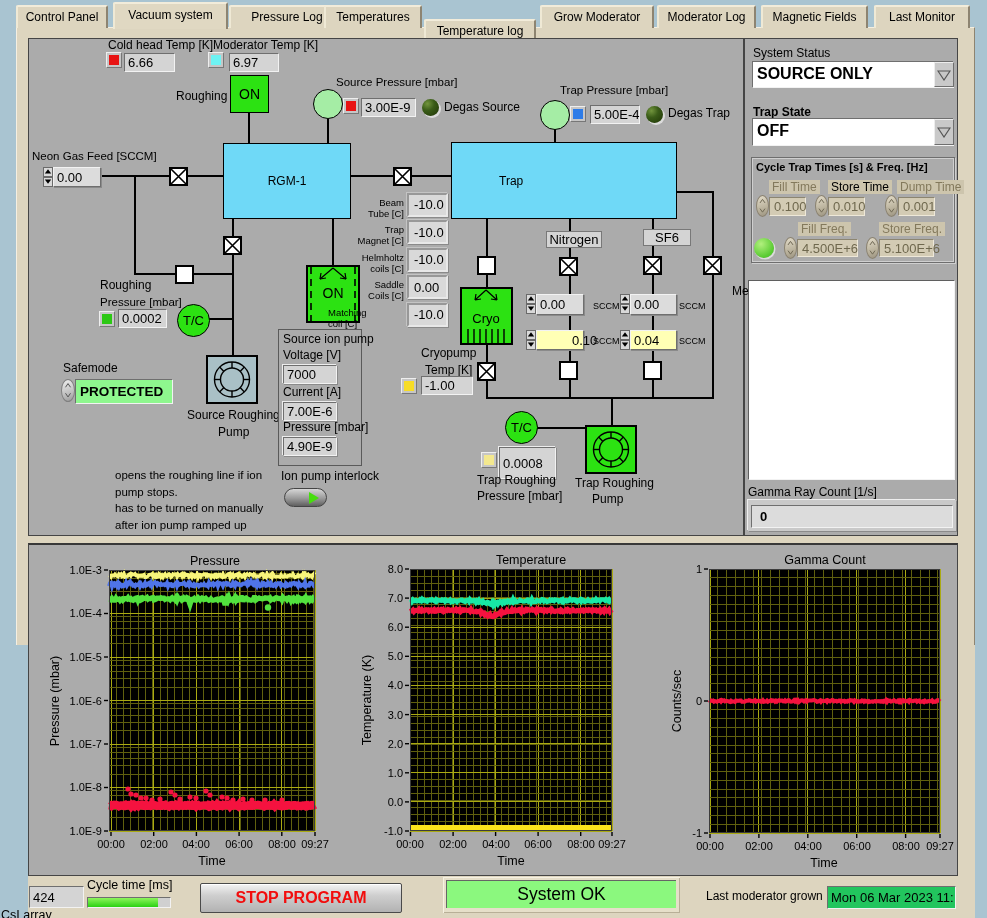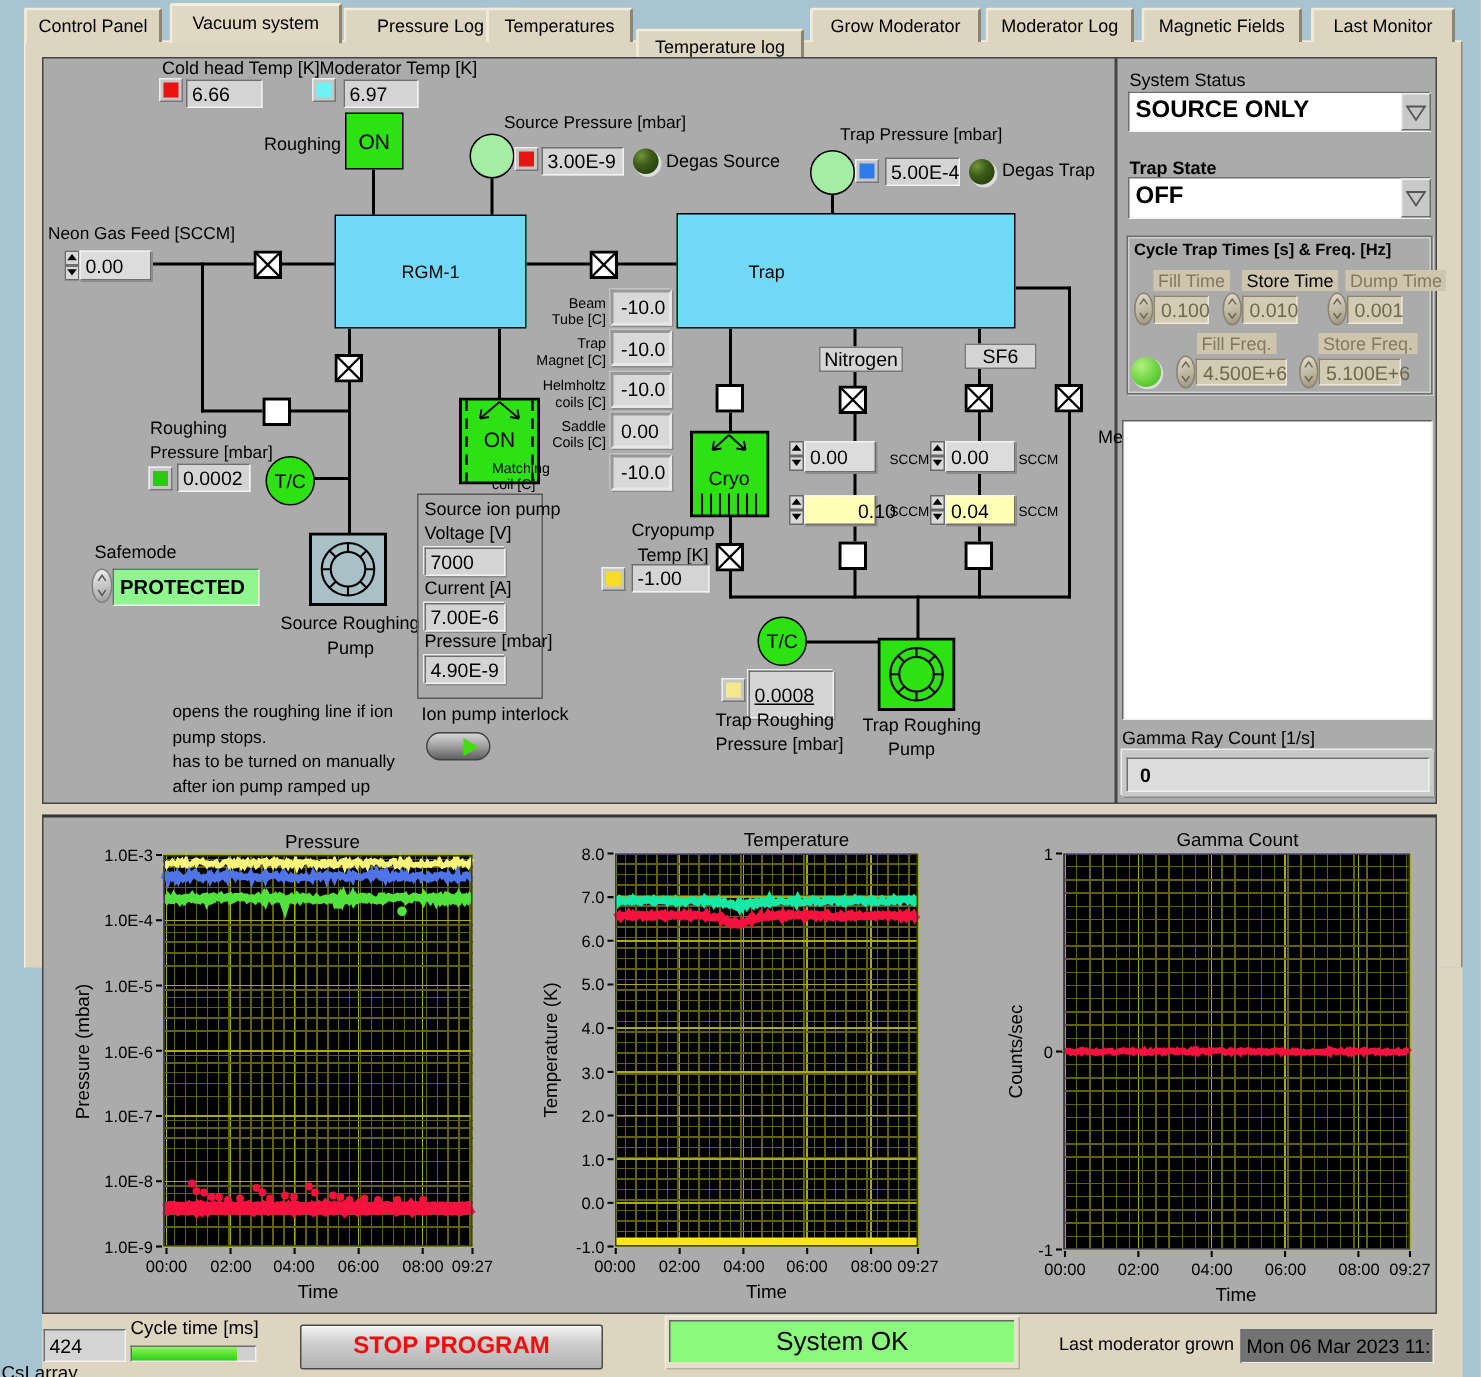--- a/index.html
+++ b/index.html
@@ -253,21 +253,21 @@
       <line x1="26.0" y1="13.0" x2="26.0" y2="7.0"></line>
       <line x1="34.1" y1="16.4" x2="38.4" y2="12.1"></line>
     </g>
   </svg>
 <div class="l" style="left:575px;top:477px;">Trap Roughing</div>
 <div class="l" style="left:592px;top:493px;">Pump</div>
 <div class="a" style="left:505px;top:411px;width:33px;height:33px;border-radius:50%;background:#2ce212;border:1.5px solid #000;color:#000;font:13px 'Liberation Sans',sans-serif;display:flex;align-items:center;justify-content:center;">T/C</div>
 <div class="ind" style="left:481px;top:452px;">
     <div style="background:#f3e88e;"></div>
   </div>
-<div class="fld" style="left:499px;top:447px;width:57px;height:32px;box-shadow:-1px -1px 0 #ededed,1px 1px 0 #8a8a8a;text-decoration:underline;">0.0008</div>
+<div class="fld" style="left:499px;top:447px;width:57px;height:32px;box-shadow:-1px -1px 0 #ededed,1px 1px 0 #8a8a8a;">0.0008</div>
 <div class="l" style="left:477px;top:474px;">Trap Roughing</div>
 <div class="l" style="left:477px;top:490px;">Pressure [mbar]</div>
 <div class="l" style="left:753px;top:47px;">System Status</div>
 <div class="a" style="left:752px;top:61px;width:202px;height:27px;background:#fff;border:1px solid;border-color:#6f6f6f #f2f2f2 #f2f2f2 #6f6f6f;"></div>
 <div class="l" style="left:757px;top:68px;font-weight:bold;font-size:16px;">SOURCE ONLY</div>
 <div class="a" style="left:934px;top:62px;width:20px;height:25px;background:#c9c9c9;border:1.5px solid;border-color:#ededed #6f6f6f #6f6f6f #ededed;"></div>
 <svg class="a" style="left:937px;top:70px" width="14" height="11">
     <polygon points="1,1 13,1 7,10" fill="#c6c6c6" stroke="#555" stroke-width="1.2"></polygon>
   </svg>
 <div class="l" style="left:753px;top:106px;font-weight:bold;">Trap State</div>
@@ -316,21 +316,21 @@
 <div class="a" style="left:748px;top:500px;width:208px;height:31px;background:#c9c9c9;box-shadow:-1px -1px 0 #eee,1px 1px 0 #8a8a8a;"></div>
 <div class="a" style="left:751px;top:505px;width:202px;height:23px;background:#dcdcdc;border:1px solid;border-color:#6f6f6f #f2f2f2 #f2f2f2 #6f6f6f;font:bold 13px 'Liberation Sans',sans-serif;display:flex;align-items:center;padding-left:8px;">0</div>
 <div class="fld" style="left:29px;top:886px;width:55px;height:22px;">424</div>
 <div class="l" style="left:87px;top:879px;font-size:12.5px;">Cycle time [ms]</div>
 <div class="a" style="left:87px;top:897px;width:84px;height:11px;background:#d0d0d0;border:1px solid;border-color:#6f6f6f #f2f2f2 #f2f2f2 #6f6f6f;"></div>
 <div class="a" style="left:88px;top:898px;width:70px;height:9px;background:linear-gradient(180deg,#8df55c,#2ad112);"></div>
 <div class="a" style="left:200px;top:883px;width:202px;height:30px;background:linear-gradient(180deg,#f4f4f4,#cfcfcf 40%,#b2b2b2);border:1px solid #4a4a4a;border-radius:2px;box-shadow:inset 0 1px 0 #fff;color:#f20d0d;font:bold 16px 'Liberation Sans',sans-serif;display:flex;align-items:center;justify-content:center;">STOP PROGRAM</div>
 <div class="a" style="left:443px;top:877px;width:237px;height:36px;background:#e6dfc9;box-shadow:inset 1px 1px 0 #f6f1e2,inset -1px -1px 0 #b8af97;"></div>
 <div class="a" style="left:446px;top:880px;width:230px;height:28px;background:#8bf87e;border-top:1px solid #666;border-left:1px solid #666;color:#000;font:17.5px 'Liberation Sans',sans-serif;display:flex;align-items:center;justify-content:center;">System OK</div>
 <div class="l" style="left:706px;top:890px;font-size:12px;">Last moderator grown</div>
-<div class="fld" style="left:827px;top:886px;width:129px;height:23px;background:#737373;font-size:13px;overflow:hidden;">Mon 06 Mar 2023 11:</div>
+<div class="fld" style="left:827px;top:886px;width:129px;height:23px;background:#22c55e;font-size:13px;overflow:hidden;">Mon 06 Mar 2023 11:</div>
 <div class="l" style="left:1px;top:909px;font-size:12.5px;">CsI array</div>
 <svg class="a" style="left:28px;top:543px" width="930" height="333" font-family="Liberation Sans">
     <rect x="81" y="27" width="206" height="261" fill="#000"></rect>
     <g shape-rendering="crispEdges">
       <line x1="88.3" y1="27" x2="88.3" y2="288" stroke="#60600e" stroke-width="1"></line>
       <line x1="95.6" y1="27" x2="95.6" y2="288" stroke="#60600e" stroke-width="1"></line>
       <line x1="102.9" y1="27" x2="102.9" y2="288" stroke="#60600e" stroke-width="1"></line>
       <line x1="110.2" y1="27" x2="110.2" y2="288" stroke="#60600e" stroke-width="1"></line>
       <line x1="117.5" y1="27" x2="117.5" y2="288" stroke="#60600e" stroke-width="1"></line>
       <line x1="124.8" y1="27" x2="124.8" y2="288" stroke="#60600e" stroke-width="1"></line>

